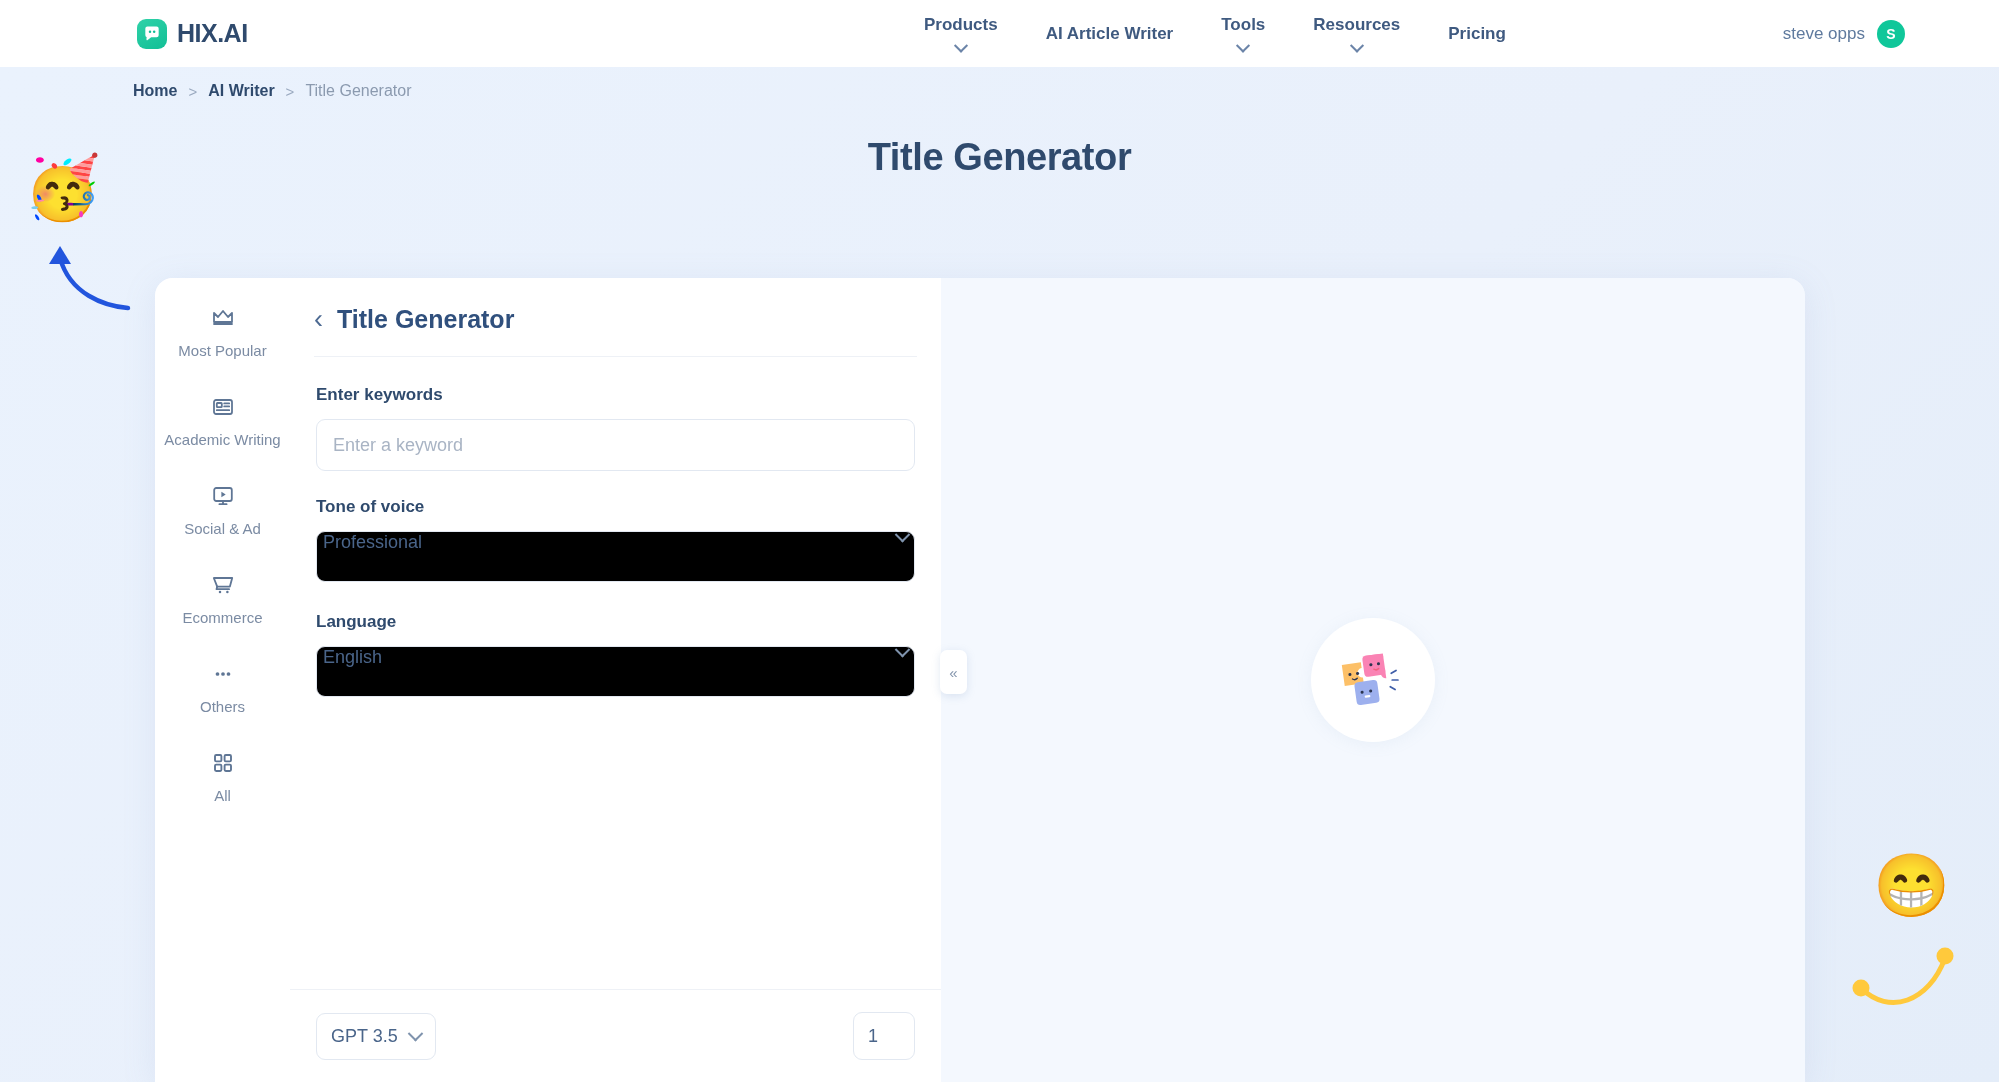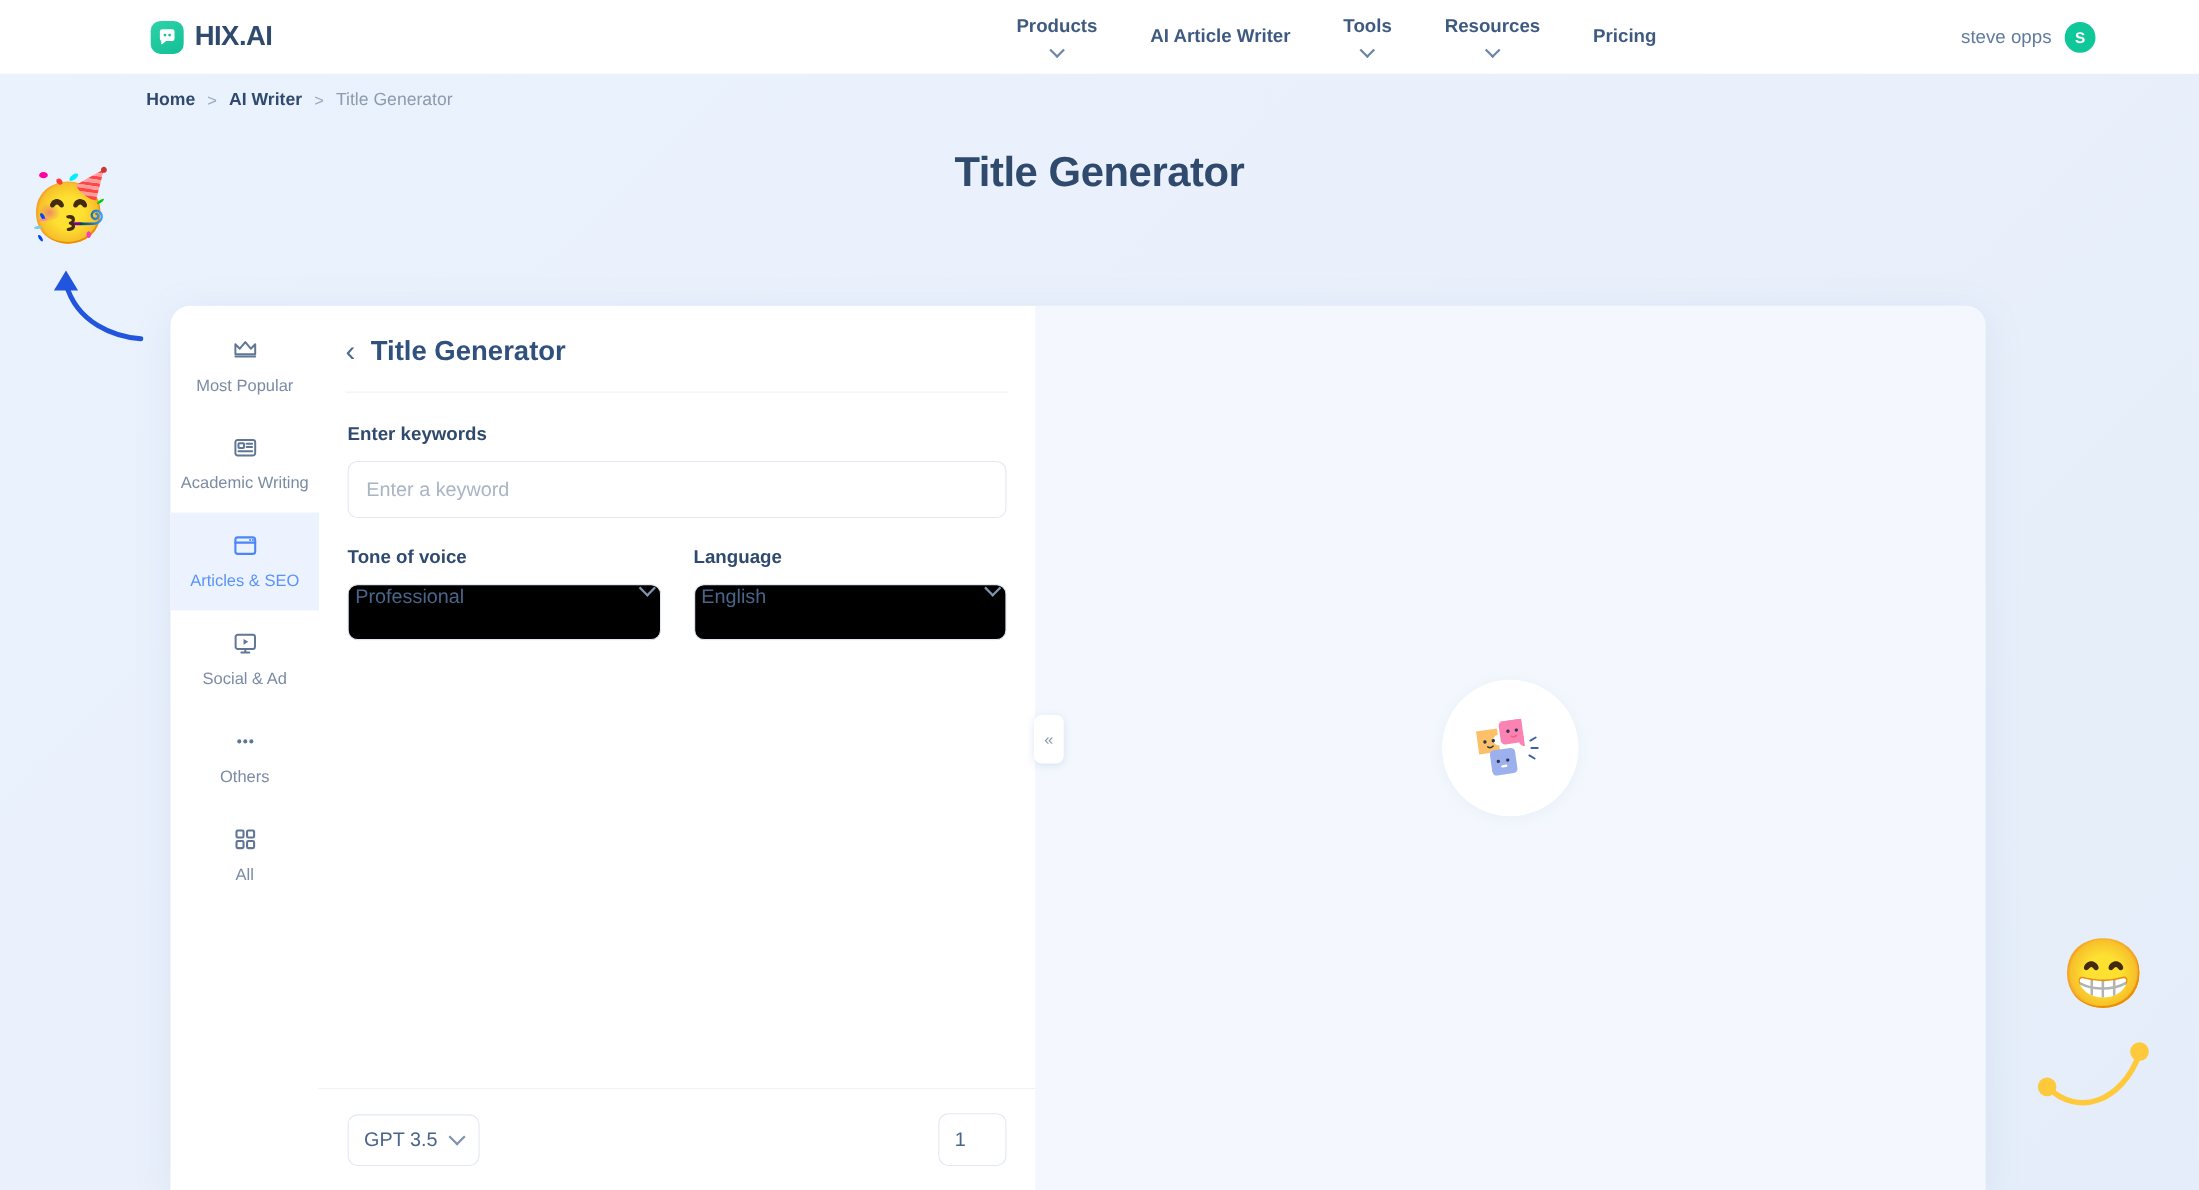--- a/index.html
+++ b/index.html
@@ -146,21 +146,21 @@
     margin-bottom: 14px;
   }
   .text-input {
     width: 100%; height: 52px;
     border: 1px solid #e2e8f1; border-radius: 9px;
     background: #fff; padding: 0 16px;
     font-family: inherit; font-size: 18px; color: #3c5madness;
     color: #3c5a80; outline: none;
   }
   .text-input::placeholder { color: #a9b4c4; }
-  .row-two { display: flex; gap: 30px; margin-top: 26px; }
+  .row-two { display: flex; gap: 30px; margin-top: 26px; flex-direction: column; }
   .col { flex: 1 1 0; }
   .select-box {
     height: 51px; width: 100%;
     border: 1px solid #e2e8f1; border-radius: 9px;
     background: #000000; padding: 0 6px;
     display: flex; justify-content: space-between;
     cursor: pointer;
   }
   .select-value { font-size: 18px; color: #4a658a; }
   .sel-chev {
@@ -303,44 +303,44 @@
       <div class="rail-icon">
         <svg width="24" height="24" viewBox="0 0 24 24" fill="none" stroke="currentColor" stroke-width="1.8">
           <rect x="3" y="5" width="18" height="14" rx="2"></rect>
           <rect x="5.8" y="8" width="5" height="4.2" rx=".6"></rect>
           <path d="M13.2 8.4h5M13.2 11.4h5M5.8 15.2h12.4" stroke-linecap="round"></path>
         </svg>
       </div>
       <div class="rail-label">Academic Writing</div>
     </div>
 
-    <div class="rail-item active">
-      <div class="rail-icon">
-        <svg width="24" height="24" viewBox="0 0 24 24" fill="none" stroke="currentColor" stroke-width="1.9">
-          <rect x="3" y="4.5" width="18" height="15" rx="2.2"></rect>
-          <path d="M3 9.3h18" stroke-linecap="round"></path>
-          <circle cx="16.4" cy="6.9" r=".95" fill="currentColor" stroke="none"></circle>
-          <circle cx="18.9" cy="6.9" r=".95" fill="currentColor" stroke="none"></circle>
-        </svg>
-      </div>
-      <div class="rail-label">Articles &amp; SEO</div>
-    </div>
 
 
     <div class="rail-item">
       <div class="rail-icon">
         <svg width="24" height="24" viewBox="0 0 24 24" fill="none" stroke="currentColor" stroke-width="1.8">
           <rect x="3.2" y="4" width="17.6" height="13" rx="2"></rect>
           <path d="M12 17v3.2M8.4 20.2h7.2" stroke-linecap="round"></path>
           <path d="M10.4 7.8l4.3 2.7-4.3 2.7z" fill="currentColor" stroke="none"></path>
         </svg>
       </div>
       <div class="rail-label">Social &amp; Ad</div>
     </div>
 
+    <div class="rail-item">
+      <div class="rail-icon">
+        <svg width="24" height="24" viewBox="0 0 24 24" fill="none" stroke="currentColor" stroke-width="1.8" stroke-linecap="round" stroke-linejoin="round">
+          <path d="M2.8 5h18.4l-2.3 8.6H6.2z"></path>
+          <path d="M6.2 13.6l-.7 2.6h12.6"></path>
+          <circle cx="9" cy="19" r="1.25" fill="currentColor" stroke="none"></circle>
+          <circle cx="16.4" cy="19" r="1.25" fill="currentColor" stroke="none"></circle>
+        </svg>
+      </div>
+      <div class="rail-label">Ecommerce</div>
+    </div>
 
     <div class="rail-item">
       <div class="rail-icon">
         <svg width="24" height="24" viewBox="0 0 24 24">
           <circle cx="6.5" cy="12" r="1.85" fill="currentColor"></circle>
           <circle cx="12" cy="12" r="1.85" fill="currentColor"></circle>
           <circle cx="17.5" cy="12" r="1.85" fill="currentColor"></circle>
         </svg>
       </div>
       <div class="rail-label">Others</div>

